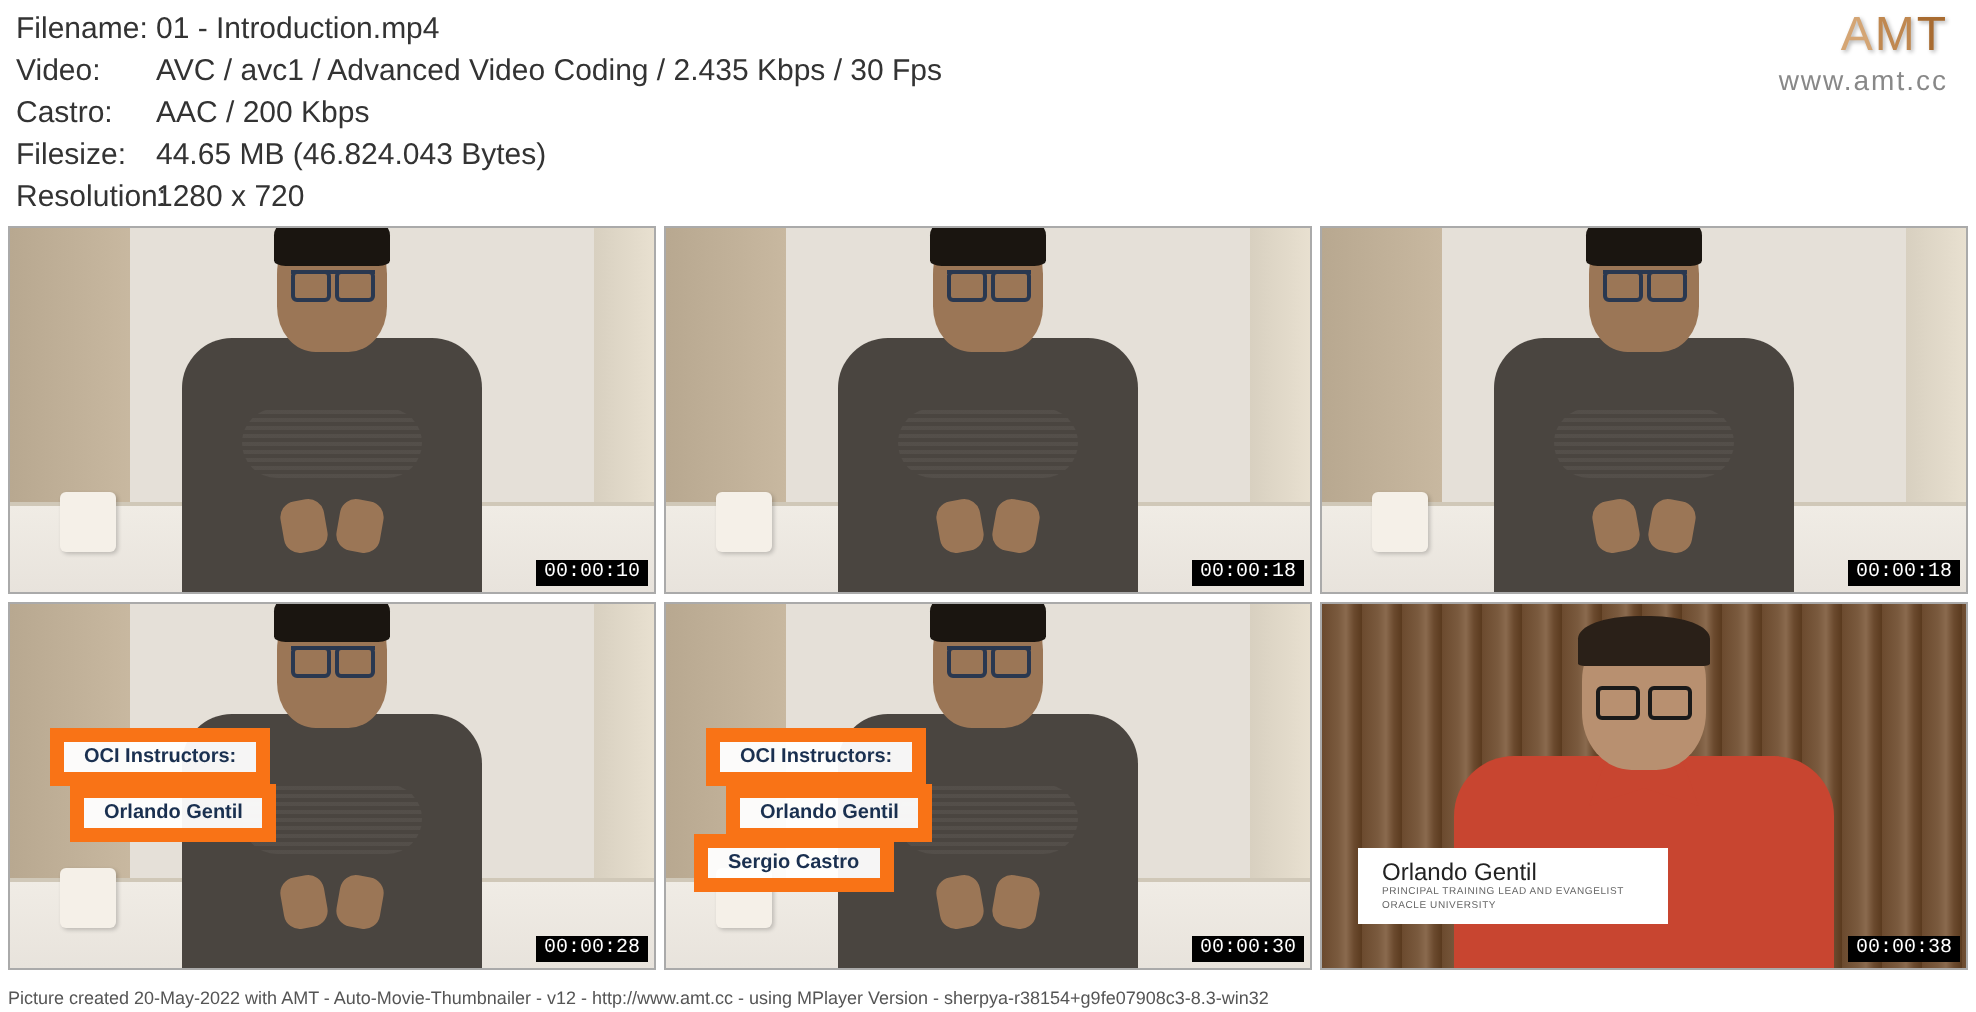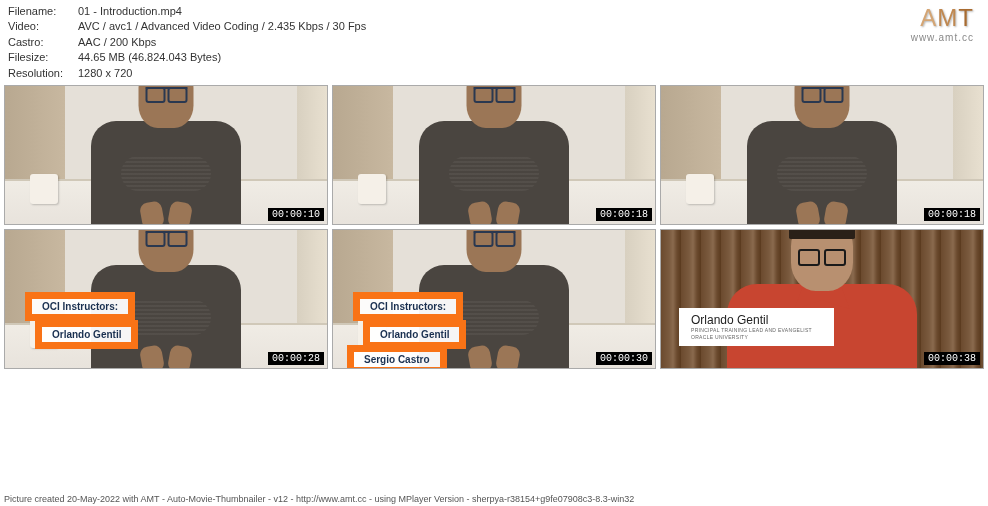--- a/index.html
+++ b/index.html
@@ -1,33 +1,33 @@
 <!DOCTYPE html>
 <html><head>
   <meta charset="utf-8">
   <style>
     * { margin: 0; padding: 0; box-sizing: border-box; }
     body { width: 988px; height: 506px; background: #fff; font-family: Arial, sans-serif; position: relative; }
     
     .header { padding: 4px 8px; display: flex; justify-content: space-between; align-items: flex-start; }
-    .metadata { font-size: 11px; color: #333; line-height: 1.4; }
+    .metadata { font-size: 15px; color: #333; line-height: 1.4; }
     .metadata-row { display: flex; }
     .metadata-label { width: 70px; }
     .metadata-value { }
     
     .logo { text-align: right; padding-right: 6px; }
     .logo-text { font-size: 24px; font-weight: normal; letter-spacing: 1px; }
     .logo-text span { display: inline-block; }
     .logo-a1 { color: #d4a574; text-shadow: 1px 1px 2px rgba(0,0,0,0.3); }
     .logo-m { color: #c08850; text-shadow: 1px 1px 2px rgba(0,0,0,0.3); }
     .logo-t { color: #a86b30; text-shadow: 1px 1px 2px rgba(0,0,0,0.3); }
-    .logo-url { font-size: 10px; color: #888; letter-spacing: 1px; }
+    .logo-url { font-size: 14px; color: #888; letter-spacing: 1px; }
     
     .thumbnails { display: grid; grid-template-columns: repeat(3, 1fr); gap: 4px; padding: 0 4px; }
-    .thumb { position: relative; height: 140px; background: linear-gradient(180deg, #e8e5e0 0%, #ddd8d0 40%, #c5bdb0 100%); overflow: hidden; border: 1px solid #aaa; }
+    .thumb { position: relative; height: 184px; background: linear-gradient(180deg, #e8e5e0 0%, #ddd8d0 40%, #c5bdb0 100%); overflow: hidden; border: 1px solid #aaa; }
     
     .thumb-scene-a { background: #e5e0d8; }
     .thumb-scene-b { background: linear-gradient(90deg, #7a5a3a 0%, #8b6b4a 50%, #6a4a2a 100%); }
     
     .cabinet-left { position: absolute; left: 0; top: 0; width: 60px; height: 100%; background: linear-gradient(90deg, #b8a890 0%, #c8b8a0 100%); }
     .cabinet-right { position: absolute; right: 0; top: 0; width: 30px; height: 100%; background: linear-gradient(90deg, #d8d0c0 0%, #e8e0d0 100%); }
     .counter { position: absolute; bottom: 0; left: 0; right: 0; height: 45px; background: linear-gradient(180deg, #f0ece5 0%, #e8e3dc 100%); border-top: 2px solid #d0c8b8; }
     .mug { position: absolute; bottom: 20px; left: 25px; width: 28px; height: 30px; background: #f5f0e8; border-radius: 3px; box-shadow: 1px 1px 2px rgba(0,0,0,0.2); }
     
     .person { position: absolute; left: 50%; top: 45%; transform: translate(-50%, -50%); width: 180px; height: 190px; }

